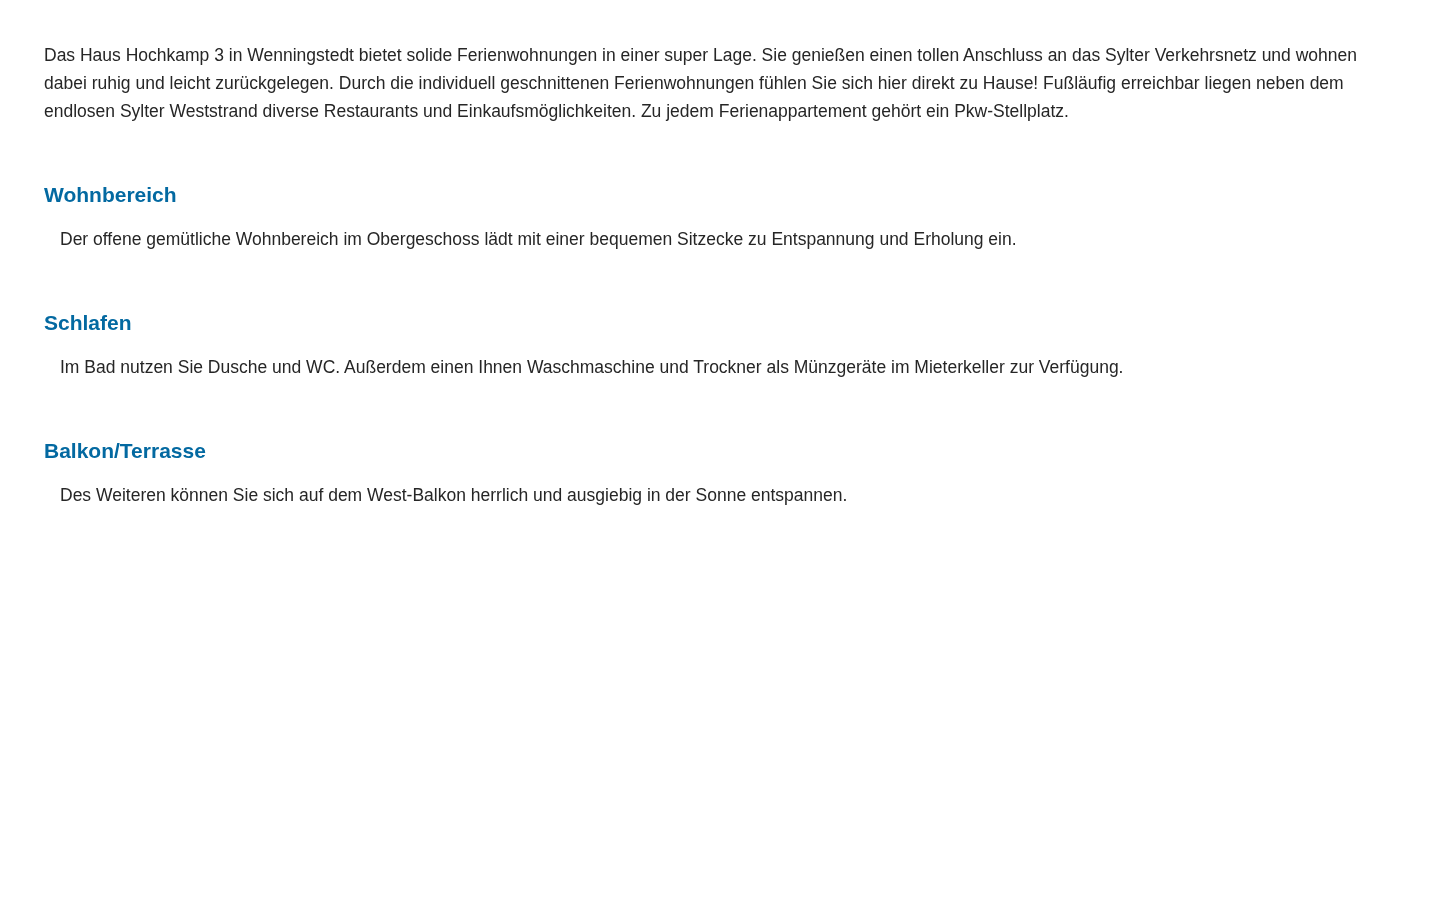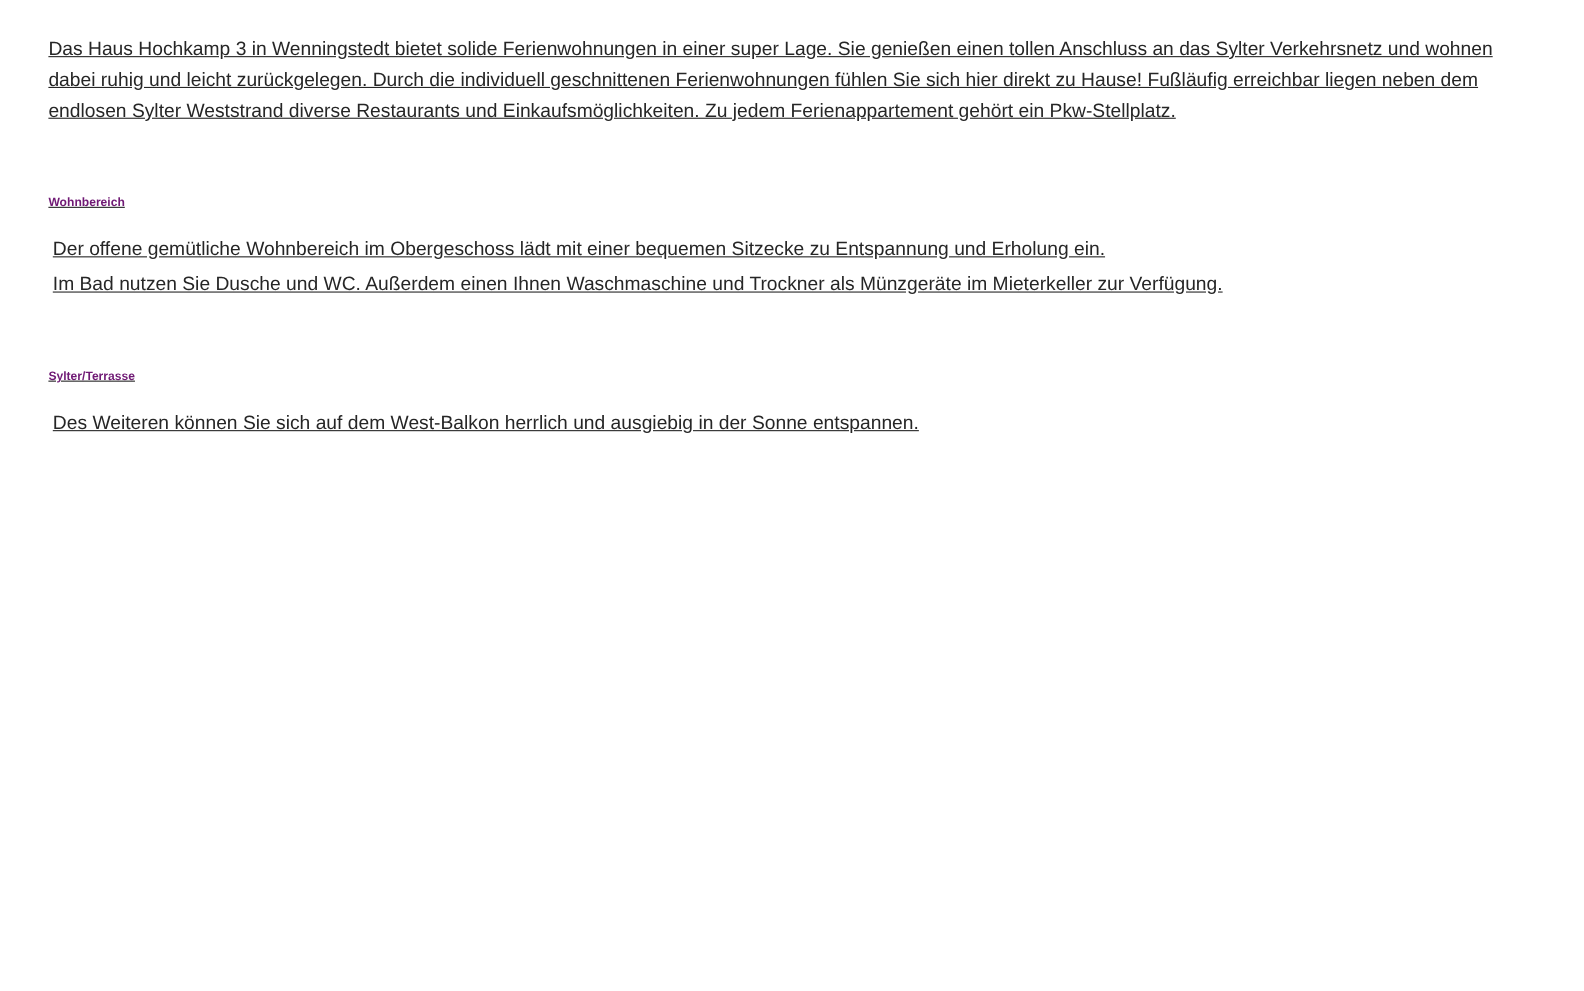--- a/index.html
+++ b/index.html
@@ -10,51 +10,51 @@
     width: 1440px;
     height: 901px;
     background: #ffffff;
     overflow: hidden;
     font-family: "Liberation Sans", "DejaVu Sans", sans-serif;
     color: #262626;
   }
   .doc {
     box-sizing: border-box;
     width: 1440px;
-    padding: 30px 72px 0 44px;
-    text-decoration: underline;
+    padding: 41px 72px 0 44px;
   }
   .doc p {
-    margin: 4px;
+    margin: 16px;
     font-size: 17.5px;
     line-height: 28px;
     font-weight: 400;
     text-align: left;
   }
   .doc h2 {
     margin: 56px 0 14px 0;
-    font-size: 11px;
+    font-size: 21px;
     line-height: 28px;
     font-weight: 700;
-    color: #701a75;
+    color: #0369a1;
   }
   .doc .intro {
     margin: 0;
   }
 </style>
 </head>
 <body>
 
 <div class="doc">
 
   <p class="intro">Das Haus Hochkamp 3 in Wenningstedt bietet solide Ferienwohnungen in einer super Lage. Sie genießen einen tollen Anschluss an das Sylter Verkehrsnetz und wohnen dabei ruhig und leicht zurückgelegen. Durch die individuell geschnittenen Ferienwohnungen fühlen Sie sich hier direkt zu Hause! Fußläufig erreichbar liegen neben dem endlosen Sylter Weststrand diverse Restaurants und Einkaufsmöglichkeiten. Zu jedem Ferienappartement gehört ein Pkw-Stellplatz.</p>
 
   <h2>Wohnbereich</h2>
   <p>Der offene gemütliche Wohnbereich im Obergeschoss lädt mit einer bequemen Sitzecke zu Entspannung und Erholung ein.</p>
 
 
+  <h2>Schlafen</h2>
 
   <p>Im Bad nutzen Sie Dusche und WC. Außerdem einen Ihnen Waschmaschine und Trockner als Münzgeräte im Mieterkeller zur Verfügung.</p>
 
-  <h2>Sylter/Terrasse</h2>
+  <h2>Balkon/Terrasse</h2>
   <p>Des Weiteren können Sie sich auf dem West-Balkon herrlich und ausgiebig in der Sonne entspannen.</p>
 
 </div>
 
 </body></html>

